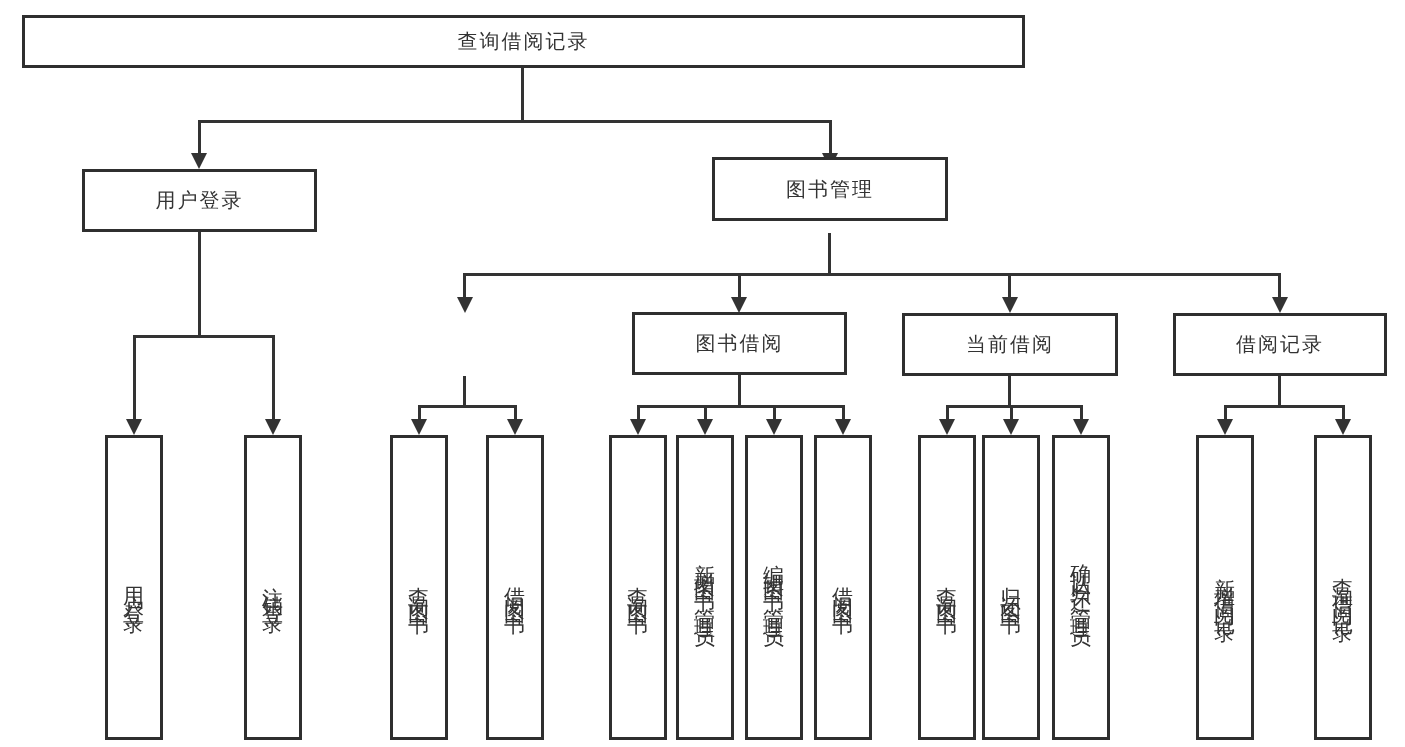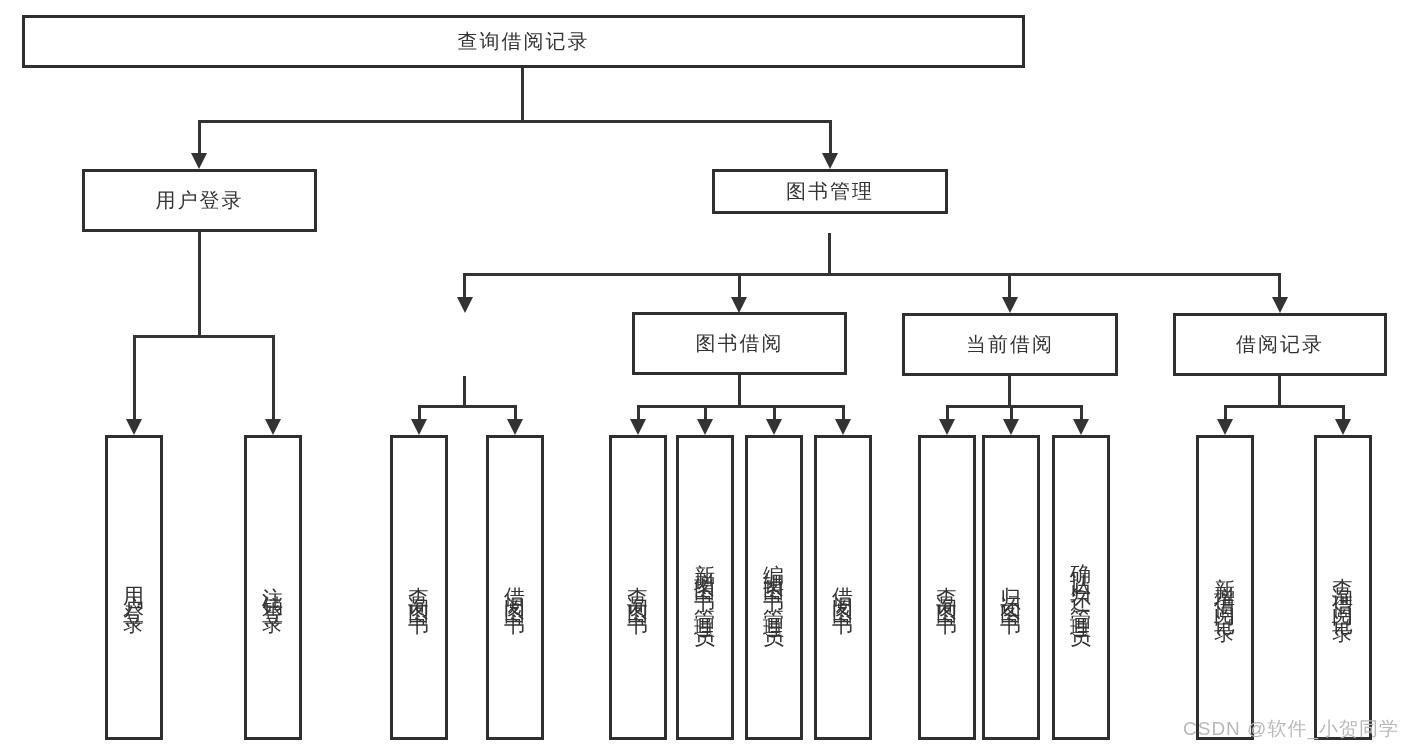--- a/index.html
+++ b/index.html
@@ -29,21 +29,21 @@
   <div class="vline" style="left:521px;top:68px;height:52px"></div>
   <div class="hline" style="left:198px;top:120px;width:634px"></div>
   <div class="vline" style="left:198px;top:120px;height:34px"></div>
   <div class="arrow" style="left:191px;top:153px"></div>
   <div class="vline" style="left:829px;top:120px;height:34px"></div>
   <div class="arrow" style="left:822px;top:153px"></div>
 
   <div class="box" style="left:82px;top:169px;width:235px;height:63px">
     <span class="lbl">用户登录</span>
   </div>
-  <div class="box" style="left:712px;top:169px;width:236px;height:45px">
+  <div class="box" style="left:712px;top:157px;width:236px;height:64px">
     <span class="lbl">图书管理</span>
   </div>
 
   <div class="vline" style="left:198px;top:232px;height:103px"></div>
   <div class="hline" style="left:133px;top:335px;width:142px"></div>
   <div class="vline" style="left:133px;top:335px;height:84px"></div>
   <div class="arrow" style="left:126px;top:419px"></div>
   <div class="vline" style="left:272px;top:335px;height:84px"></div>
   <div class="arrow" style="left:265px;top:419px"></div>
 
@@ -139,14 +139,13 @@
     <span class="lbl">确认归还（管理员）</span>
   </div>
 
   <div class="box leaf" style="left:1196px;top:435px;width:58px;height:305px">
     <span class="lbl">新增借阅记录</span>
   </div>
   <div class="box leaf" style="left:1314px;top:435px;width:58px;height:305px">
     <span class="lbl">查询借阅记录</span>
   </div>
 
-  <div class="watermark">CSDN @软件_小贺同学</div>
 </div>
 
 </body></html>

